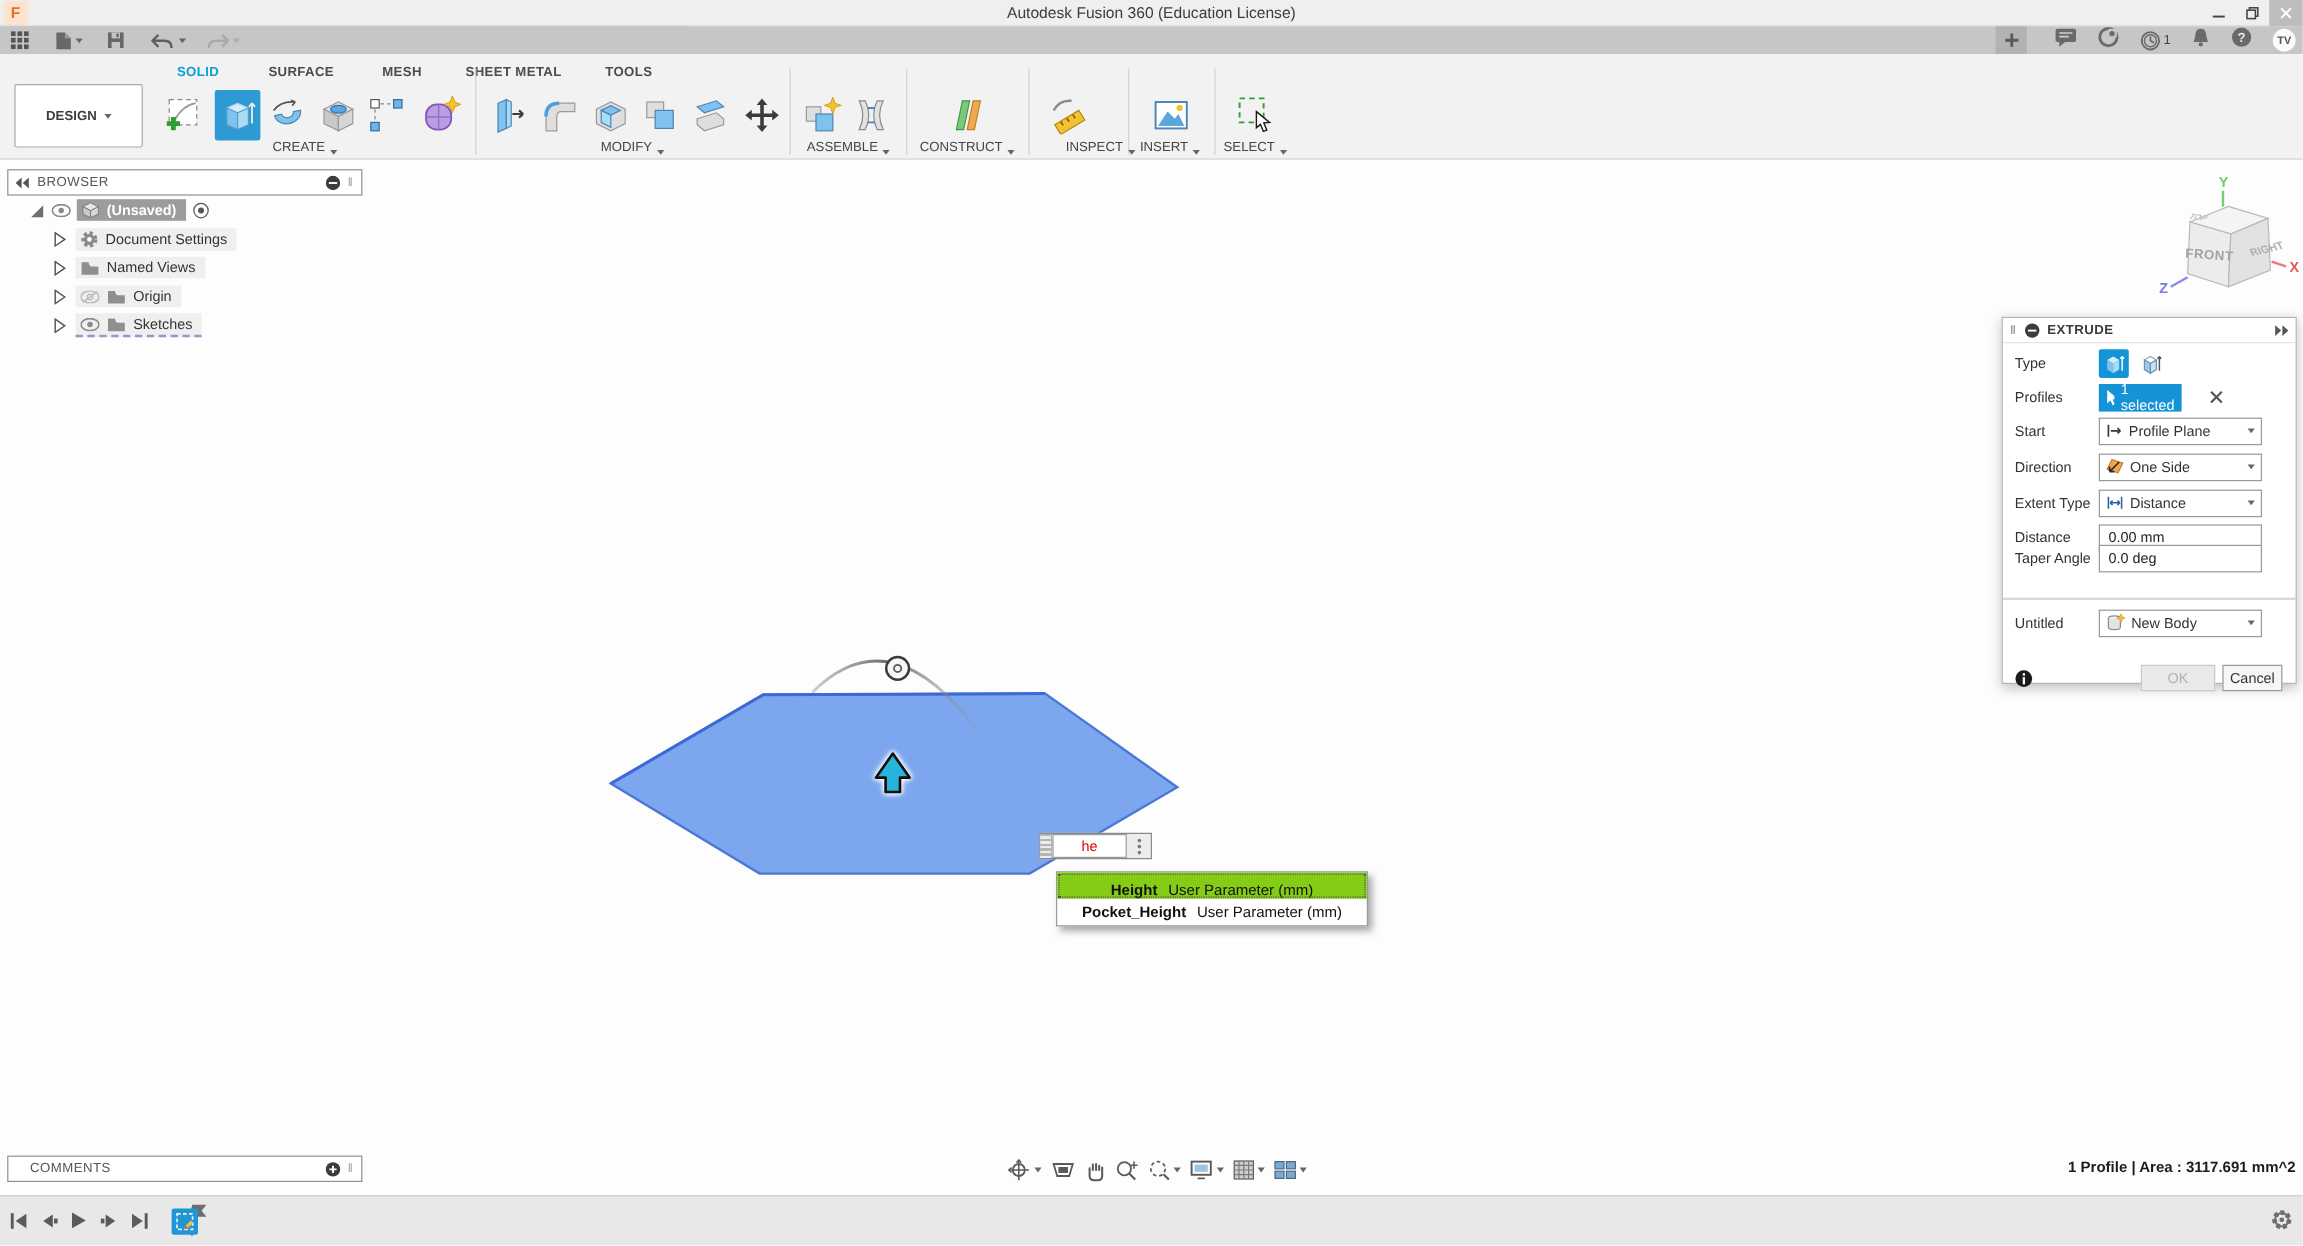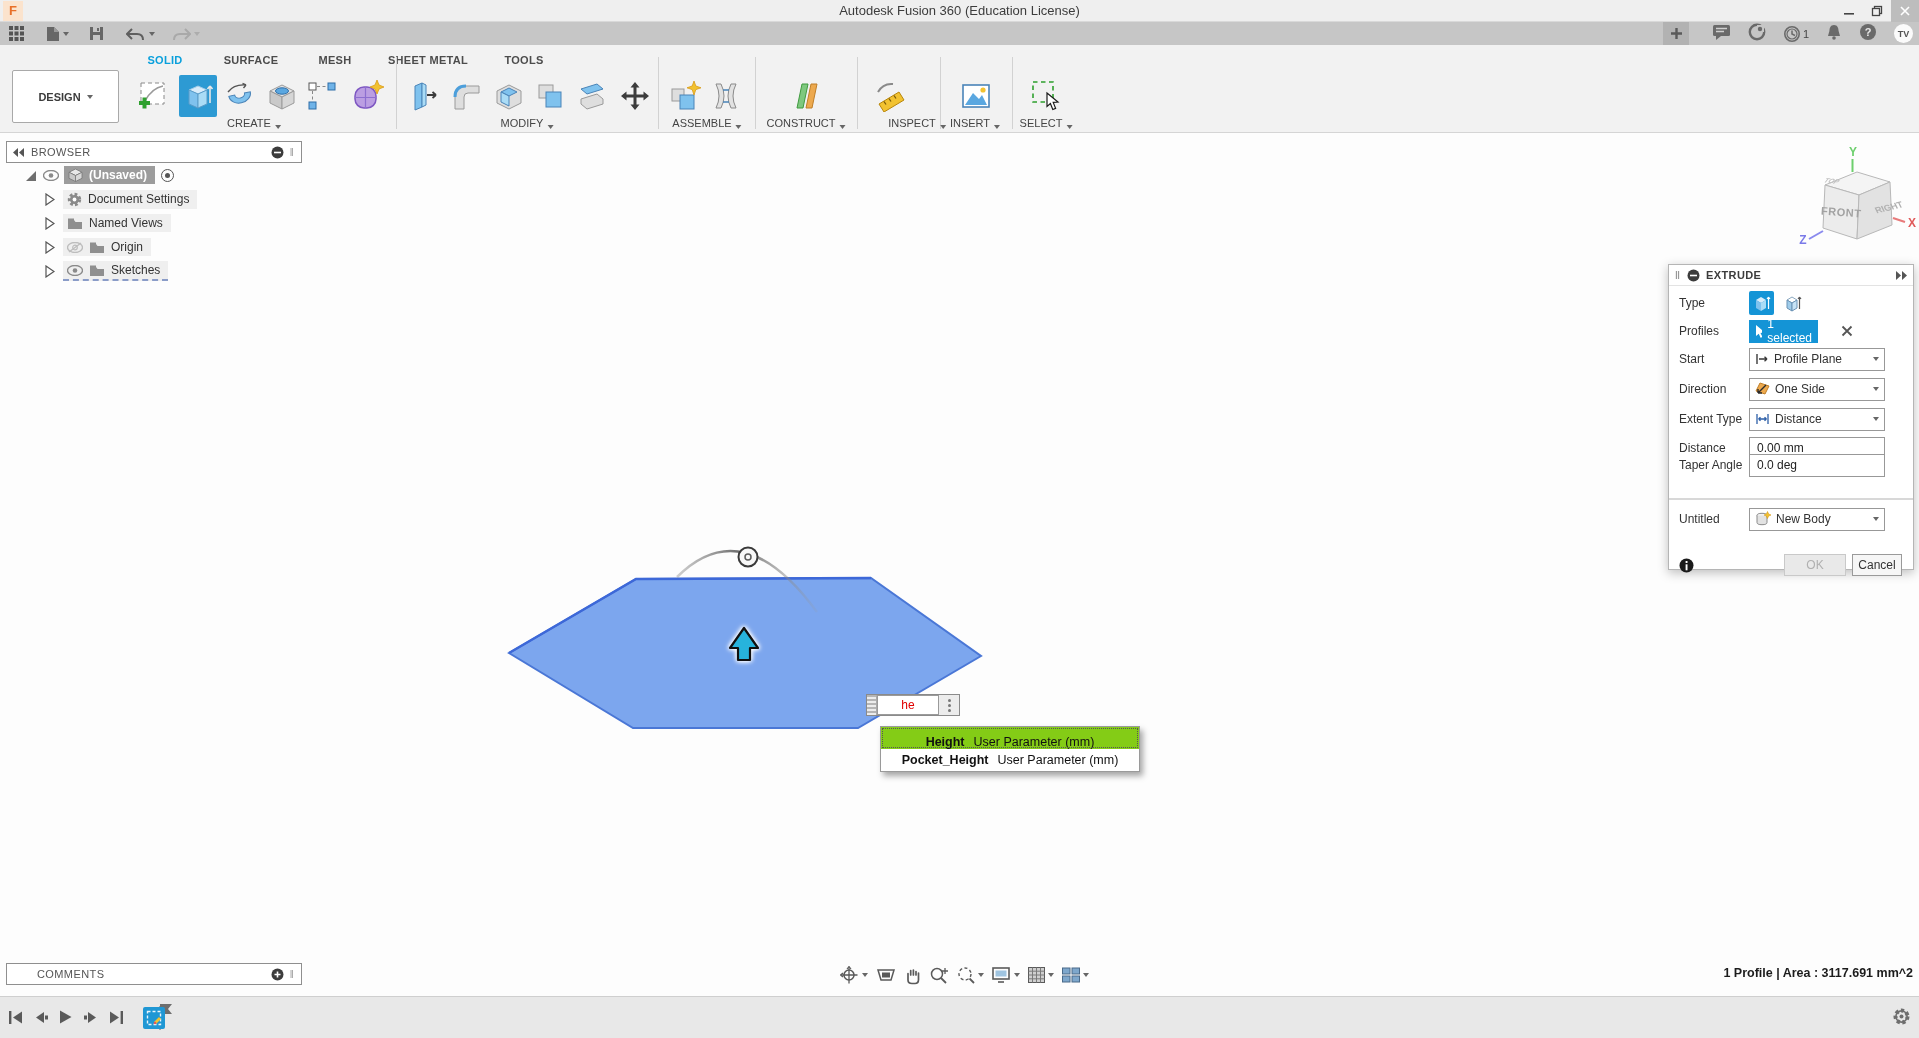--- a/index.html
+++ b/index.html
@@ -641,21 +641,21 @@
           <rect x="6.6" y="3" width="1.9" height="2" fill="#fff"></rect>
           <rect x="6.6" y="6.3" width="1.9" height="6" fill="#fff"></rect>
         </svg>
       <div class="btn-ok">OK</div>
       <div class="btn-cancel">Cancel</div>
     </div>
   </div>
 
   <div class="comments">
     <div class="panel-hdr">
-      <span style="margin-left:24px">COMMENTS</span>
+      <span style="margin-left:12px">COMMENTS</span>
       <span style="flex:1"></span>
       <svg width="13" height="13">
           <circle cx="6.5" cy="6.5" r="6" fill="#3c3c3c"></circle>
           <path d="M6.5 3.5 V9.5 M3.5 6.5 H9.5" stroke="#fff" stroke-width="1.6"></path>
         </svg>
       <span class="grip" style="margin-left:6px">‖</span>
     </div>
   </div>
 
   <div class="navbar">

